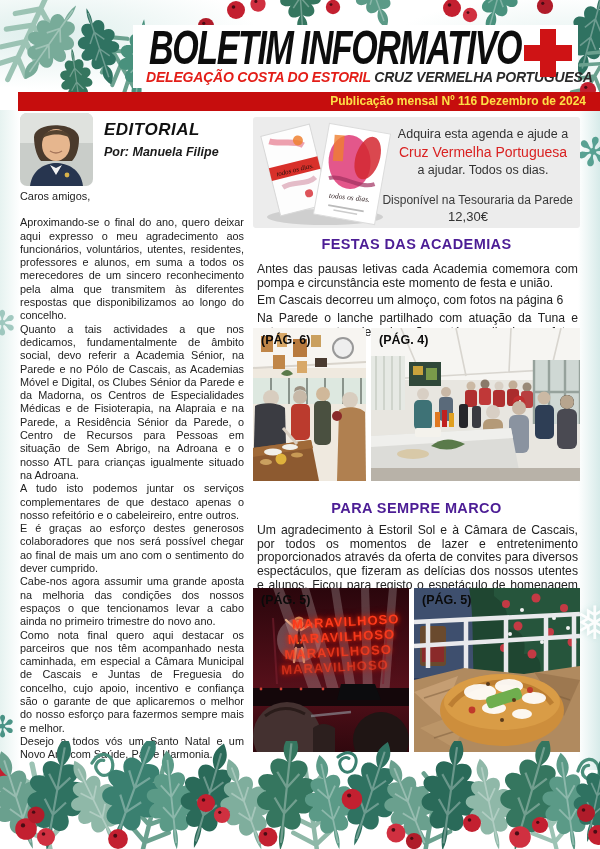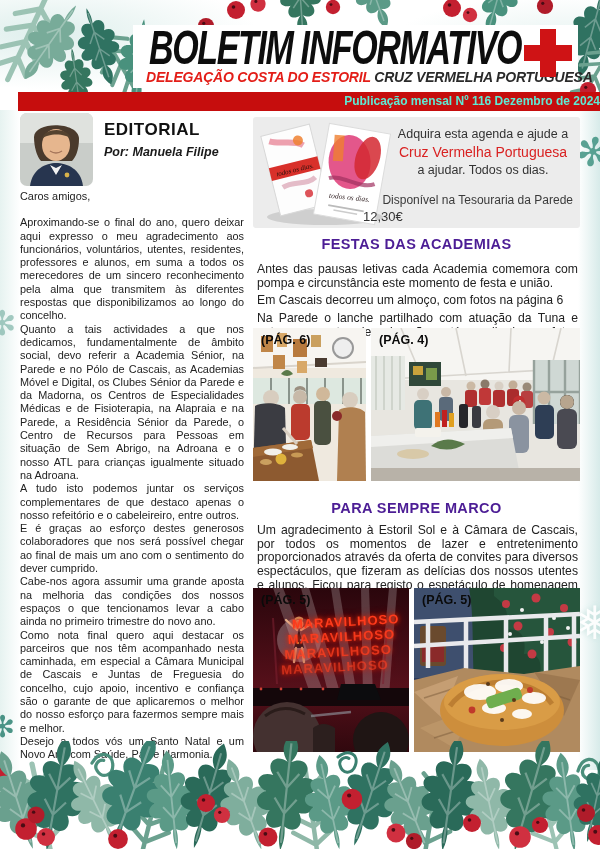--- a/index.html
+++ b/index.html
@@ -31,42 +31,42 @@
   .nl-title{position:absolute;left:16px;top:-4px;font-size:37px;font-weight:bold;color:#0d0d0d;
     letter-spacing:-1.5px;transform:scale(.92,1.3);transform-origin:left top;white-space:nowrap;}
   .nl-sub{position:absolute;left:13px;bottom:3px;white-space:nowrap;font-weight:bold;font-size:14px;letter-spacing:-.2px;}
   .nl-sub .red{color:#e31e18;}
   .nl-sub .dark{color:#2a2a2a;}
   .cross{position:absolute;right:6px;top:4px;width:48px;height:48px;}
   .cross:before,.cross:after{content:"";position:absolute;background:#cf1315;}
   .cross:before{left:16px;top:0;width:16px;height:48px;}
   .cross:after{left:0;top:16px;width:48px;height:16px;}
   .issue-bar{position:absolute;left:18px;top:92px;width:582px;height:19px;background:#c60d0d;z-index:5;
-    color:#5eead4;font-weight:bold;font-size:12px;text-align:right;line-height:19px;box-sizing:border-box;}
+    color:#fde047;font-weight:bold;font-size:12px;text-align:right;line-height:19px;padding-right:14px;box-sizing:border-box;}
 
   
   .portrait{position:absolute;left:20px;top:113px;width:73px;height:73px;border-radius:7px;overflow:hidden;z-index:3;}
   .ed-head{position:absolute;left:104px;top:120px;z-index:3;}
-  .ed-title{font-size:17px;font-weight:bold;color:#111;letter-spacing:.5px;}
+  .ed-title{font-size:17px;font-weight:bold;color:#111;letter-spacing:.5px;font-style:italic;}
   .ed-byline{font-size:12.5px;font-weight:bold;font-style:italic;color:#1a1a1a;margin-top:5px;}
   .ed-text{position:absolute;left:20px;top:190px;width:224px;z-index:3;
     font-size:10.9px;line-height:13.3px;color:#222;text-align:justify;}
   .ed-text .greet{margin:0 0 13px 0;}
   .ed-text p{margin:0;}
 
   
   .ad-box{position:absolute;left:253px;top:117px;width:327px;height:111px;background:#ececec;
     border-radius:3px;z-index:3;}
   .ad-books{position:absolute;left:2px;top:0px;}
   .ad-text{position:absolute;left:140px;top:10px;width:180px;text-align:center;color:#333;}
   .ad-l1{font-size:12.5px;text-align:center;}
   .ad-l2{font-size:14px;color:#d92121;margin-top:3px;}
   .ad-l3{font-size:12.5px;margin-top:3px;}
   .ad-avail{position:absolute;left:110px;top:76px;width:210px;text-align:right;font-size:12px;color:#3a3a3a;}
-  .ad-price{position:absolute;left:110px;top:92px;width:210px;text-align:left;font-size:13px;color:#333;}
+  .ad-price{position:absolute;left:110px;top:92px;width:210px;text-align:center;font-size:13px;color:#333;}
 
   .sec-title{position:absolute;width:327px;left:253px;text-align:center;font-weight:bold;
     font-size:14.5px;color:#4c1d95;letter-spacing:.4px;z-index:3;}
   .t-festas{top:236px;}
   .t-marco{top:500px;}
   .sec-text{position:absolute;left:253px;width:329px;font-size:12.2px;line-height:13.7px;
     color:#222;text-align:justify;z-index:3;}
   .x-festas{top:259px;}
   .x-marco{top:520px;}
   .sec-text p{margin:4px;}

